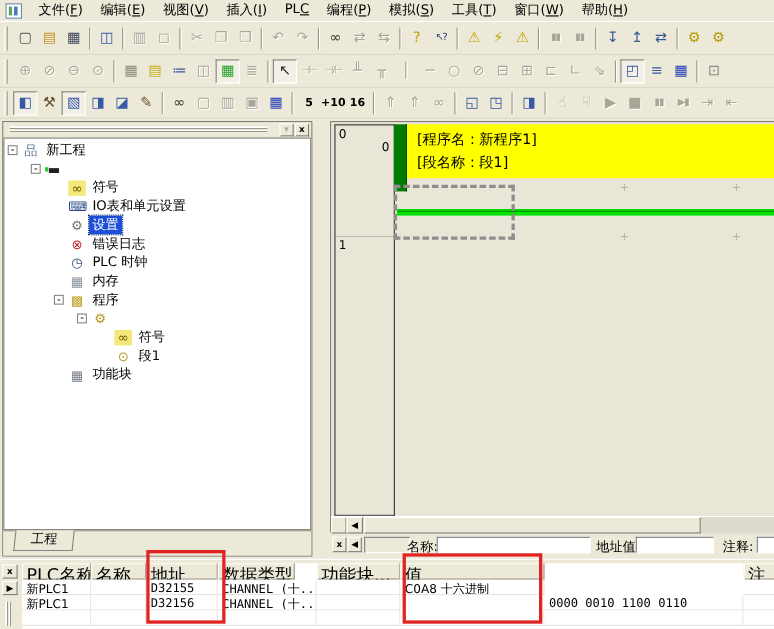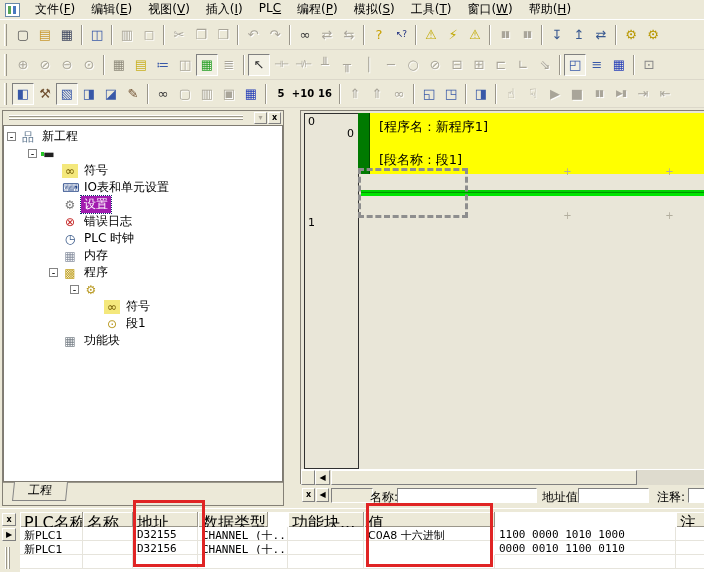--- a/index.html
+++ b/index.html
@@ -37,35 +37,35 @@
   #pclose{right:2px;font-weight:bold}
   .tree{position:absolute;left:0;top:14px;right:0;bottom:23px;background:#fff;border:1px solid #7f7b72;padding-top:2px;overflow:hidden}
   .trow{height:17px;display:flex;align-items:center;white-space:nowrap}
   .exp{width:9px;height:9px;border:1px solid #848484;background:#fff;font-size:10px;line-height:7px;text-align:center;
      margin-right:4px;flex:none;font-family:"DejaVu Sans Mono",monospace}
   .expsp{width:13px;flex:none}
   .ticon{width:16px;text-align:center;font-size:12px;line-height:14px;margin-right:3px;flex:none;position:relative}
   .plc-icon:before{content:'';position:absolute;left:0;top:5px;width:3px;height:4px;background:#28c828}
   .symbols-icon{background:#f4e87c}
   .tlabel{padding:0 3px}
-  .tsel{background:#a21caf;color:#fff;outline:1px dotted #10306a}
+  .tsel{background:#1d4ed8;color:#fff;outline:1px dotted #10306a}
   .tabstrip{position:absolute;left:0;bottom:0;height:23px;right:0;border-top:1px solid #9a968a;background:#ece9d8}
   .ptab{position:absolute;left:10px;top:-1px;width:54px;height:19px;background:#ece9d8;border-left:1px solid #858585;
      border-right:1px solid #858585;border-bottom:1px solid #858585;text-align:center;line-height:17px;font-size:12px;
      transform:skewX(-6deg)}
   
   .ladder{position:absolute;left:300px;top:110px;width:404px;height:374px;background:#e9e6d8;
      border-top:1px solid #848076;border-left:1px solid #848076}
   .lmargin{position:absolute;left:3px;width:55px;border:1px solid #303030;background:#e9e6d8}
   #lm0{top:2px;height:103px}
   #lm1{top:104px;height:254px;border-top:none}
   .rnum{position:absolute;left:3px;top:1px;font-size:11px}
   .rstep{position:absolute;right:4px;top:13px;font-size:11px}
   .secbar{position:absolute;left:57px;top:2px;width:12px;height:61px;background:#007a00;border-right:1px solid #004c00}
-  .banner{position:absolute;left:69px;top:2px;right:0;height:61px;background:#ffff00;padding:5px 9px;
+  .banner{position:absolute;left:69px;top:2px;right:0;height:49px;background:#ffff00;padding:5px 9px;
      display:flex;flex-direction:column;justify-content:space-between;font-size:13px}
   .busline{position:absolute;left:60px;top:79px;right:0;height:6px;
      background:linear-gradient(180deg,#00d400 0 2px,#009400 2px 3px,#00e400 3px 6px)}
   .selrect{position:absolute;left:57px;top:57px;width:110px;height:50px;border:3px dashed #8e8e8e}
   .p{position:absolute;color:#b2ae9e;font-size:10px;width:9px;text-align:center}
   .hscroll{position:absolute;left:0;top:358px;right:0;height:16px;background:#dedbce;border-top:1px solid #fff}
   .hs{position:absolute;top:0;height:15px;background:#ece9d8;border:1px solid;border-color:#fff #808080 #808080 #fff;
      font-size:8px;text-align:center;line-height:13px}
   #hsbox{left:0;width:14px}
   #hsarrow{left:14px;width:15px}
@@ -520,21 +520,20 @@
         <div class="wth" style="left: 178px; width: 70px;">数据类型/格式</div>
         <div class="wth" style="left: 268px; width: 76px;">功能块...</div>
         <div class="wth" style="left: 344px; width: 131px;">值</div>
         <div class="wth" style="left: 656px; width: 48px;">注</div>
         <div class="wtc" style="left: 0px; top: 15px; width: 63px;">新PLC1</div>
         <div class="wtc" style="left: 63px; top: 15px; width: 50px;"></div>
         <div class="wtc mono" style="left: 113px; top: 15px; width: 65px;">D32155</div>
         <div class="wtc mono" style="left: 178px; top: 15px; width: 90px;">CHANNEL (十...</div>
         <div class="wtc" style="left: 268px; top: 15px; width: 76px;"></div>
         <div class="wtc" style="left: 344px; top: 15px; width: 131px;">C0A8 十六进制</div>
-        <div class="wtc mono" style="left: 475px; top: 15px; width: 181px;">1100 0000 1010 1000</div>
         <div class="wtc" style="left: 656px; top: 15px; width: 48px;"></div>
         <div class="wtc" style="left: 0px; top: 29px; width: 63px;">新PLC1</div>
         <div class="wtc" style="left: 63px; top: 29px; width: 50px;"></div>
         <div class="wtc mono" style="left: 113px; top: 29px; width: 65px;">D32156</div>
         <div class="wtc mono" style="left: 178px; top: 29px; width: 90px;">CHANNEL (十...</div>
         <div class="wtc" style="left: 268px; top: 29px; width: 76px;"></div>
         <div class="wtc mono" style="left: 475px; top: 29px; width: 181px;">0000 0010 1100 0110</div>
         <div class="wtc" style="left: 656px; top: 29px; width: 48px;"></div>
         <div class="wtc" style="left: 0px; top: 43px; width: 63px;"></div>
         <div class="wtc" style="left: 63px; top: 43px; width: 50px;"></div>

